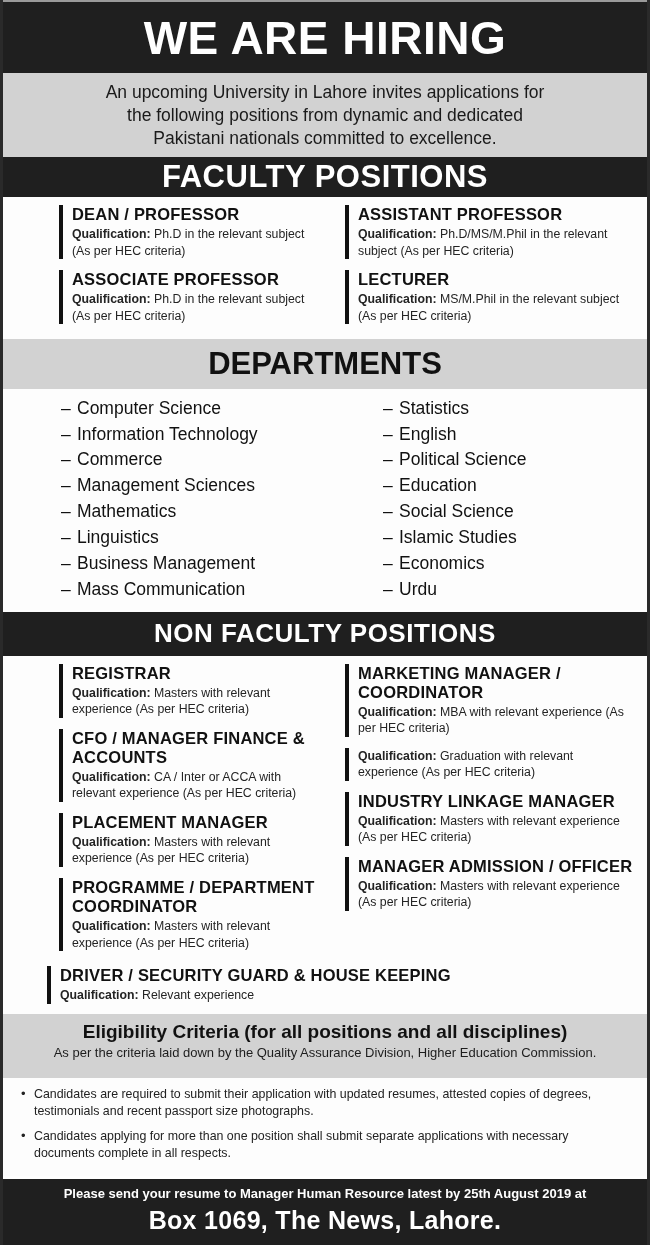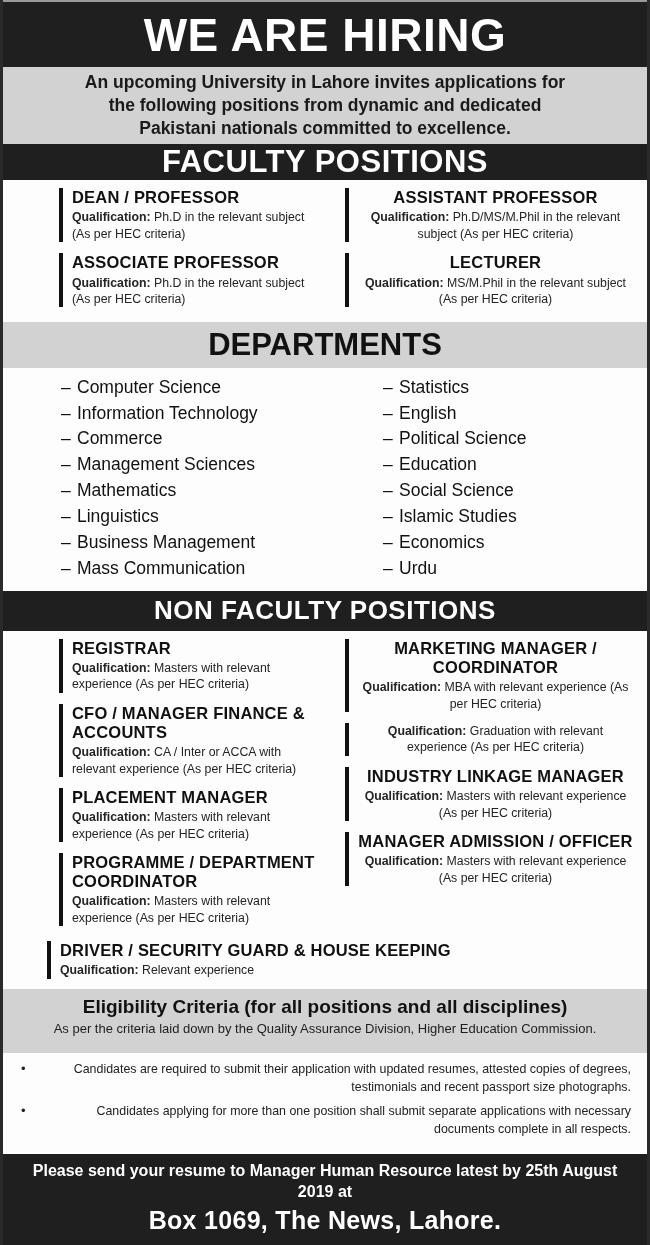--- a/index.html
+++ b/index.html
@@ -15,34 +15,34 @@
     font-weight:bold;letter-spacing:.5px;
     display:flex;align-items:center;justify-content:center;
   }
   .band-gray{
     background:#d2d2d2;color:#111;text-align:center;
     display:flex;align-items:center;justify-content:center;
   }
   #hiring-band{height:75px;font-size:46px;border-top:2px solid #9a9a9a;}
   #intro-band{
     height:88px;flex-direction:column;font-size:17.5px;line-height:1.32;
-    color:#1a1a1a;padding:0 22px;box-sizing:border-box;font-weight:bold;
+    color:#1a1a1a;padding:0 22px;box-sizing:border-box;
   }
   #intro-band div{white-space:nowrap;}
   #faculty-band{height:42px;font-size:31px;}
   #departments-band{height:52px;font-size:31px;font-weight:bold;background:#d2d2d2;}
   #nonfaculty-band{height:46px;font-size:26px;}
 
   .white-sec{background:#fdfdfd;}
 
   
   .pos-grid{display:flex;padding:8px 0 4px 12px;}
   .pos-col{width:50%;box-sizing:border-box;}
   .pos-col.left{padding-left:44px;padding-right:12px;}
-  .pos-col.right{padding-left:14px;padding-right:14px;text-align:center;}
+  .pos-col.right{padding-left:14px;padding-right:14px;}
   .pos-item{
     border-left:4px solid #111;padding-left:9px;margin-bottom:11px;
   }
   .pos-title{
     font-size:16.5px;font-weight:bold;color:#111;line-height:1.16;
     margin-bottom:2px;letter-spacing:.2px;
   }
   .pos-qual{font-size:12.3px;color:#242424;line-height:1.34;}
   .pos-qual b{font-weight:bold;}
 
@@ -63,37 +63,37 @@
   
   #elig-band{
     background:#d2d2d2;padding:7px 14px 16px 14px;text-align:center;
     box-sizing:border-box;
   }
   #elig-title{font-size:19px;font-weight:bold;color:#111;line-height:1.2;}
   #elig-sub{font-size:13px;color:#1d1d1d;margin-top:2px;line-height:1.25;}
 
   
   #notes{
-    background:#fdfdfd;padding:8px 16px 6px 18px;box-sizing:border-box;flex:1;text-align:right;
+    background:#fdfdfd;padding:8px 16px 6px 18px;box-sizing:border-box;flex:1;
   }
   .note{
     font-size:12.4px;color:#222;line-height:1.42;margin-bottom:7px;
     padding-left:13px;position:relative;
   }
   .note:before{
     content:"•";position:absolute;left:0;top:-1px;font-size:13px;
   }
 
   
   #footer{
     background:#1f1f1f;color:#fff;text-align:center;
     padding:7px 10px 10px 10px;box-sizing:border-box;
     border-top:3px solid #fff;
   }
-  #footer-line1{font-size:16px;font-weight:bold;line-height:1.3;}
+  #footer-line1{font-size:13px;font-weight:bold;line-height:1.3;}
   #footer-line2{font-size:25px;font-weight:bold;margin-top:3px;letter-spacing:.3px;}
 </style>
 </head>
 <body>
 
 <div id="ad">
 
   <div id="hiring-band" class="band-dark">
     <span>WE ARE HIRING</span>
   </div>

